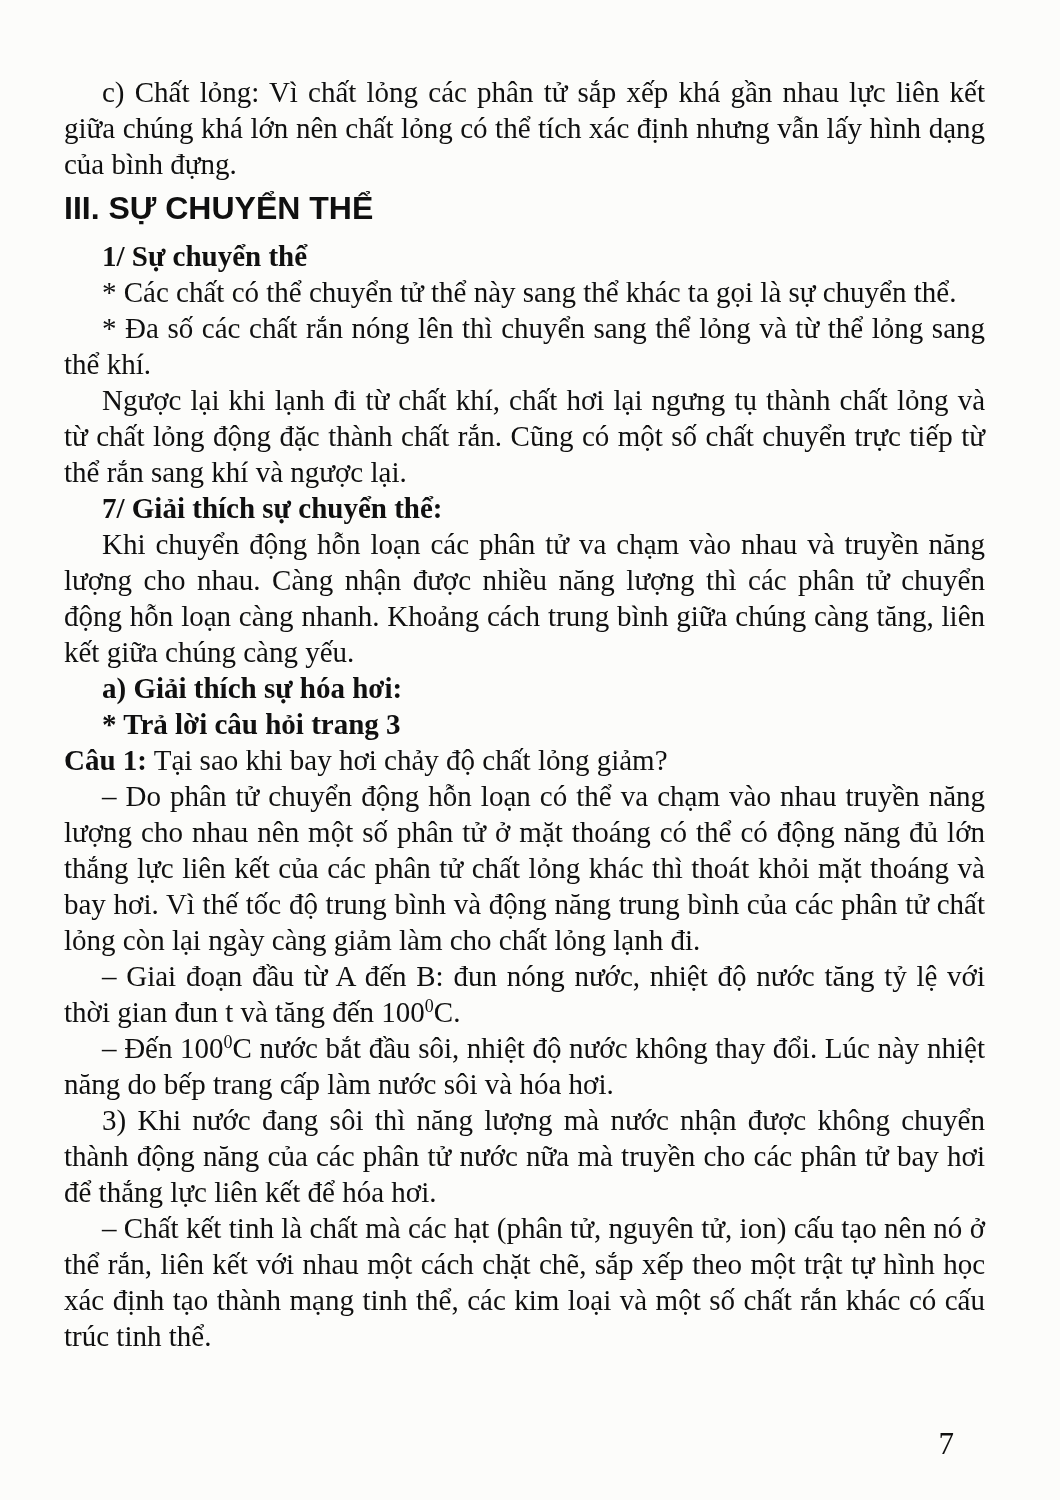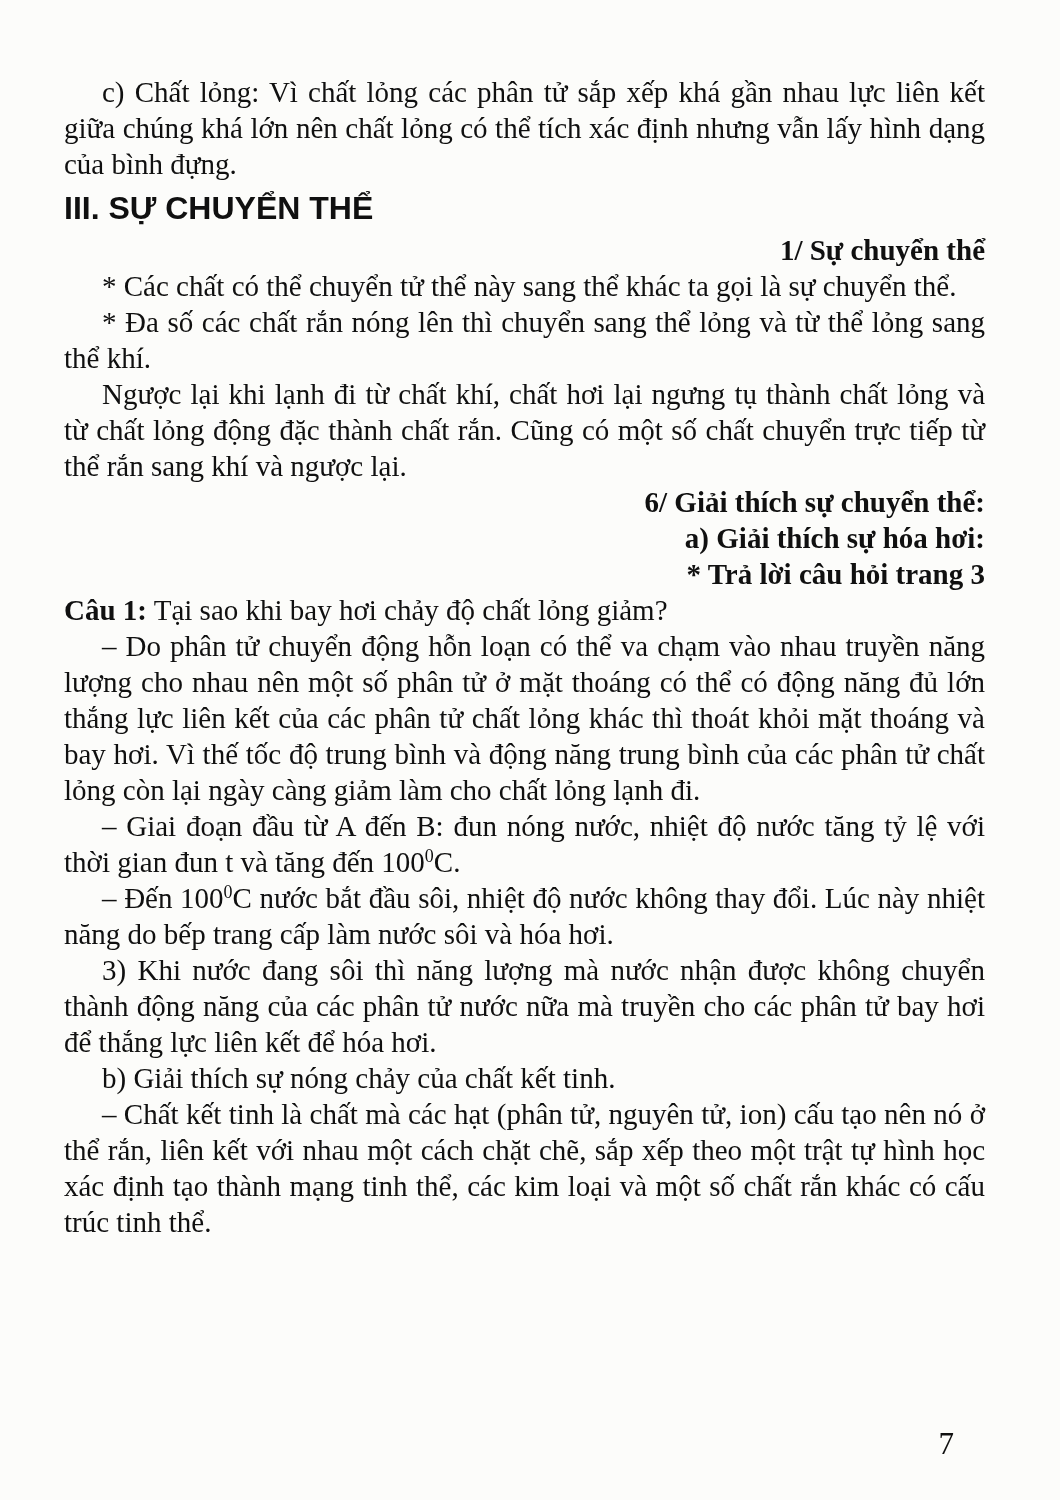--- a/index.html
+++ b/index.html
@@ -24,26 +24,26 @@
     text-align: justify;
     margin: 0;
   }
   .indent { text-indent: 38px; }
   .hang { padding-left: 40px; text-indent: -40px; }
   .h-sans {
     font-family: "Liberation Sans", sans-serif;
     font-weight: bold;
     font-size: 32px;
     line-height: 46px;
-    margin: 3px 0 1px 0;
+    margin: 3px 0 7px 0;
     text-align: left;
   }
   .h-serif {
     font-weight: bold;
-    text-align: right;
+    text-align: left;
   }
   sup.deg {
     font-size: 0.62em;
     line-height: 0;
     vertical-align: baseline;
     position: relative;
     top: -0.55em;
   }
   .pagenum {
     position: absolute;
@@ -64,38 +64,38 @@
     <h2 class="para h-sans">III. SỰ CHUYỂN THỂ</h2>
 
     <h3 class="para h-serif indent">1/ Sự chuyển thể</h3>
 
     <p class="para indent">* Các chất có thể chuyển tử thể này sang thể khác ta gọi là sự chuyển thể.</p>
 
     <p class="para indent">* Đa số các chất rắn nóng lên thì chuyển sang thể lỏng và từ thể lỏng sang thể khí.</p>
 
     <p class="para indent">Ngược lại khi lạnh đi từ chất khí, chất hơi lại ngưng tụ thành chất lỏng và từ chất lỏng động đặc thành chất rắn. Cũng có một số chất chuyển trực tiếp từ thể rắn sang khí và ngược lại.</p>
 
-    <h3 class="para h-serif indent">6/ Giải thích sự chuyển thể:</h3>
+    <h3 class="para h-serif indent">7/ Giải thích sự chuyển thể:</h3>
 
+    <p class="para indent">Khi chuyển động hỗn loạn các phân tử va chạm vào nhau và truyền năng lượng cho nhau. Càng nhận được nhiều năng lượng thì các phân tử chuyển động hỗn loạn càng nhanh. Khoảng cách trung bình giữa chúng càng tăng, liên kết giữa chúng càng yếu.</p>
 
     <p class="para h-serif indent">a) Giải thích sự hóa hơi:</p>
 
     <p class="para h-serif indent">* Trả lời câu hỏi trang 3</p>
 
     <p class="para"><b>Câu 1:</b><span> Tại sao khi bay hơi chảy độ chất lỏng giảm?</span></p>
 
     <p class="para indent">– Do phân tử chuyển động hỗn loạn có thể va chạm vào nhau truyền năng lượng cho nhau nên một số phân tử ở mặt thoáng có thể có động năng đủ lớn thắng lực liên kết của các phân tử chất lỏng khác thì thoát khỏi mặt thoáng và bay hơi. Vì thế tốc độ trung bình và động năng trung bình của các phân tử chất lỏng còn lại ngày càng giảm làm cho chất lỏng lạnh đi.</p>
 
 
     <p class="para indent"><span>– Giai đoạn đầu từ A đến B: đun nóng nước, nhiệt độ nước tăng tỷ lệ với thời gian đun t và tăng đến 100</span><sup class="deg">0</sup><span>C.</span></p>
 
     <p class="para indent"><span>– Đến 100</span><sup class="deg">0</sup><span>C nước bắt đầu sôi, nhiệt độ nước không thay đổi. Lúc này nhiệt năng do bếp trang cấp làm nước sôi và hóa hơi.</span></p>
 
     <p class="para indent">3) Khi nước đang sôi thì năng lượng mà nước nhận được không chuyển thành động năng của các phân tử nước nữa mà truyền cho các phân tử bay hơi để thắng lực liên kết để hóa hơi.</p>
 
-    <p class="para indent">b) Giải thích sự nóng chảy của chất kết tinh.</p>
 
     <p class="para indent">– Chất kết tinh là chất mà các hạt (phân tử, nguyên tử, ion) cấu tạo nên nó ở thể rắn, liên kết với nhau một cách chặt chẽ, sắp xếp theo một trật tự hình học xác định tạo thành mạng tinh thể, các kim loại và một số chất rắn khác có cấu trúc tinh thể.</p>
 
   </div>
 
   <div class="pagenum">7</div>
 </div>
 
 </body></html>

